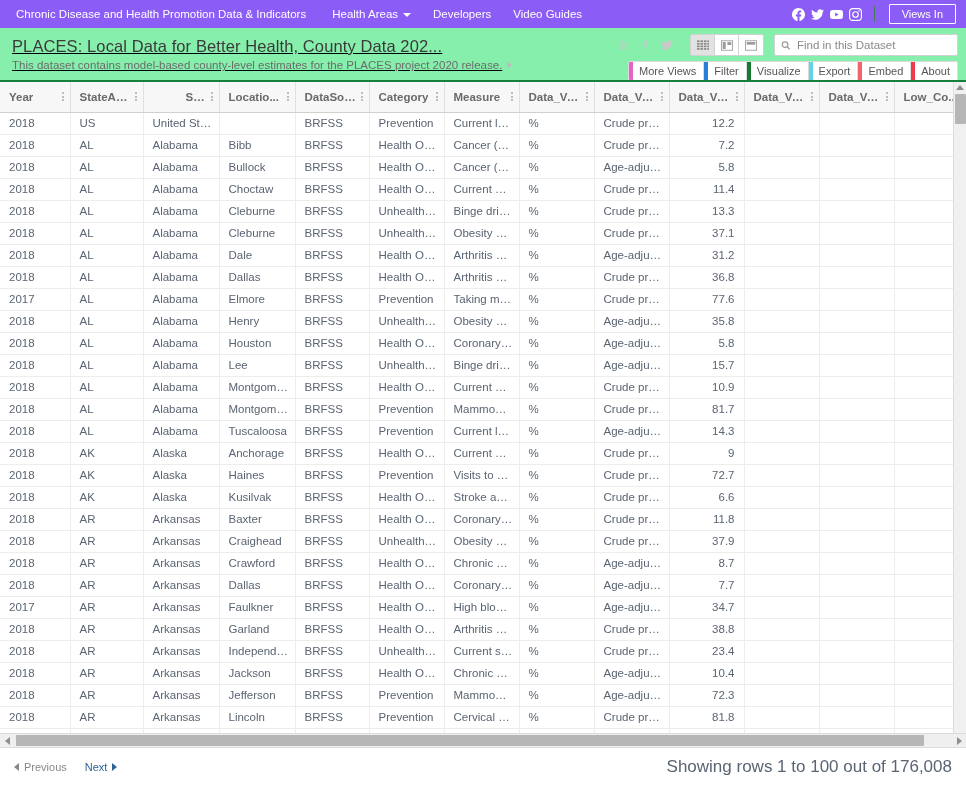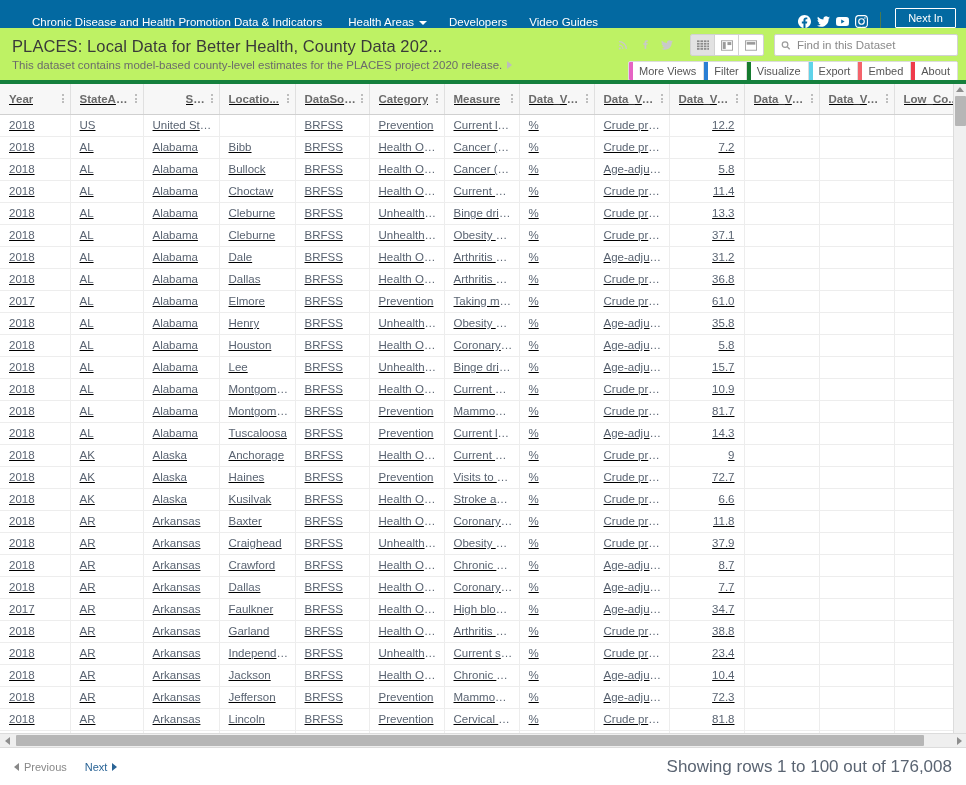--- a/index.html
+++ b/index.html
@@ -6,24 +6,24 @@
   html, body {
     width: 966px; height: 785px;
     font-family: "Liberation Sans", sans-serif;
     background: #ffffff;
     overflow: hidden;
   }
 
   
   #topnav {
     height: 28px;
-    background: #0369a1;
+    background: #8b5cf6;
     display: flex;
-    align-items: flex-end;
-    padding: 0 10px 0 32px;
+    align-items: center;
+    padding: 0 10px 0 16px;
     color: #ffffff;
     font-size: 11.5px;
     white-space: nowrap;
   }
   .nav-link {
     color: #ffffff;
     margin-right: 22px;
     text-decoration: none;
     display: flex;
     align-items: center;
@@ -56,22 +56,23 @@
     font-family: "Liberation Sans", sans-serif;
     padding: 3px 12px;
     cursor: pointer;
     border-radius: 1px;
   }
 
   
   #ds-header {
     position: relative;
     padding: 8px 10px 6px 12px;
-    background: #bef264;
+    background: #86efac;
     height: 52px;
+    text-decoration: underline;
   }
   #ds-title {
     font-size: 16.5px;
     color: #3a3a3a;
     font-weight: 400;
     line-height: 20px;
     letter-spacing: .1px;
   }
   #ds-desc {
     font-size: 11.5px;
@@ -161,24 +162,23 @@
     border-right: 1px solid #dcdcdc;
     white-space: nowrap;
   }
   .act-btn:last-child { border-right: none; text-align: center; }
   .act-accent { width: 4px; height: 20px; margin-right: 6px; flex: none; }
 
   
   #grid-wrap {
     position: relative;
     height: 667px;
-    border-top: 4px solid #15803d;
+    border-top: 2px solid #15803d;
     background: #fff;
     overflow: hidden;
-    text-decoration: underline;
   }
   table { border-collapse: collapse; table-layout: fixed; width: 1040px; }
   thead th {
     background: #f7f7f7;
     border-right: 1px solid #e0e0e0;
     border-bottom: 1px solid #d0d0d0;
     height: 30px;
     font-size: 11.5px;
     color: #6a6a6a;
     font-weight: bold;
@@ -300,21 +300,21 @@
           <path d="M23.5 6.2a3 3 0 0 0-2.1-2.1C19.5 3.6 12 3.6 12 3.6s-7.5 0-9.4.5A3 3 0 0 0 .5 6.2C0 8.1 0 12 0 12s0 3.9.5 5.8a3 3 0 0 0 2.1 2.1c1.9.5 9.4.5 9.4.5s7.5 0 9.4-.5a3 3 0 0 0 2.1-2.1c.5-1.9.5-5.8.5-5.8s0-3.9-.5-5.8zM9.6 15.6V8.4l6.3 3.6-6.3 3.6z"></path>
         </svg>
     </span>
     <span class="social-ico">
       <svg viewBox="0 0 24 24">
           <path d="M12 2.2c3.2 0 3.6 0 4.9.1 1.2.1 1.8.2 2.2.4.6.2 1 .5 1.4.9.4.4.7.8.9 1.4.2.4.4 1 .4 2.2.1 1.3.1 1.7.1 4.9s0 3.6-.1 4.9c-.1 1.2-.2 1.8-.4 2.2-.2.6-.5 1-.9 1.4-.4.4-.8.7-1.4.9-.4.2-1 .4-2.2.4-1.3.1-1.7.1-4.9.1s-3.6 0-4.9-.1c-1.2-.1-1.8-.2-2.2-.4a3.7 3.7 0 0 1-1.4-.9 3.7 3.7 0 0 1-.9-1.4c-.2-.4-.4-1-.4-2.2C2.2 15.6 2.2 15.2 2.2 12s0-3.6.1-4.9c.1-1.2.2-1.8.4-2.2.2-.6.5-1 .9-1.4.4-.4.8-.7 1.4-.9.4-.2 1-.4 2.2-.4 1.3-.1 1.7-.1 4.8-.1M12 0C8.7 0 8.3 0 7.1.1 5.8.1 5 .3 4.2.6c-.8.3-1.5.7-2.2 1.4C1.3 2.7.9 3.4.6 4.2.3 5 .1 5.8.1 7.1 0 8.3 0 8.7 0 12s0 3.7.1 4.9c.1 1.3.2 2.1.5 2.9.3.8.7 1.5 1.4 2.2.7.7 1.4 1.1 2.2 1.4.8.3 1.6.5 2.9.5 1.2.1 1.6.1 4.9.1s3.7 0 4.9-.1c1.3-.1 2.1-.2 2.9-.5.8-.3 1.5-.7 2.2-1.4.7-.7 1.1-1.4 1.4-2.2.3-.8.5-1.6.5-2.9.1-1.2.1-1.6.1-4.9s0-3.7-.1-4.9c-.1-1.3-.2-2.1-.5-2.9-.3-.8-.7-1.5-1.4-2.2C21.3 1.3 20.6.9 19.8.6 19 .3 18.2.1 16.9.1 15.7 0 15.3 0 12 0zm0 5.8a6.2 6.2 0 1 0 0 12.4 6.2 6.2 0 0 0 0-12.4zm0 10.2a4 4 0 1 1 0-8 4 4 0 0 1 0 8zm7.8-10.4a1.4 1.4 0 1 1-2.9 0 1.4 1.4 0 0 1 2.9 0z"></path>
         </svg>
     </span>
   </span>
   <span class="nav-divider"></span>
-  <button id="signin-btn">Next In</button>
+  <button id="signin-btn">Views In</button>
 </div>
 
 <div id="ds-header">
   <div id="ds-title">PLACES: Local Data for Better Health, County Data 202...</div>
   <div id="ds-desc">
     <span>This dataset contains model-based county-level estimates for the PLACES project 2020 release.</span>
     <span class="desc-expand"></span>
   </div>
 
   <div id="hdr-right">
@@ -666,21 +666,21 @@
         <tr>
           <td>2017</td>
           <td>AL</td>
           <td>Alabama</td>
           <td>Elmore</td>
           <td>BRFSS</td>
           <td>Prevention</td>
           <td>Taking medic...</td>
           <td>%</td>
           <td>Crude preval...</td>
-          <td class="num">61.0</td>
+          <td class="num">77.6</td>
           <td></td>
           <td></td>
           <td></td>
         </tr>
         <tr>
           <td>2018</td>
           <td>AL</td>
           <td>Alabama</td>
           <td>Henry</td>
           <td>BRFSS</td>

